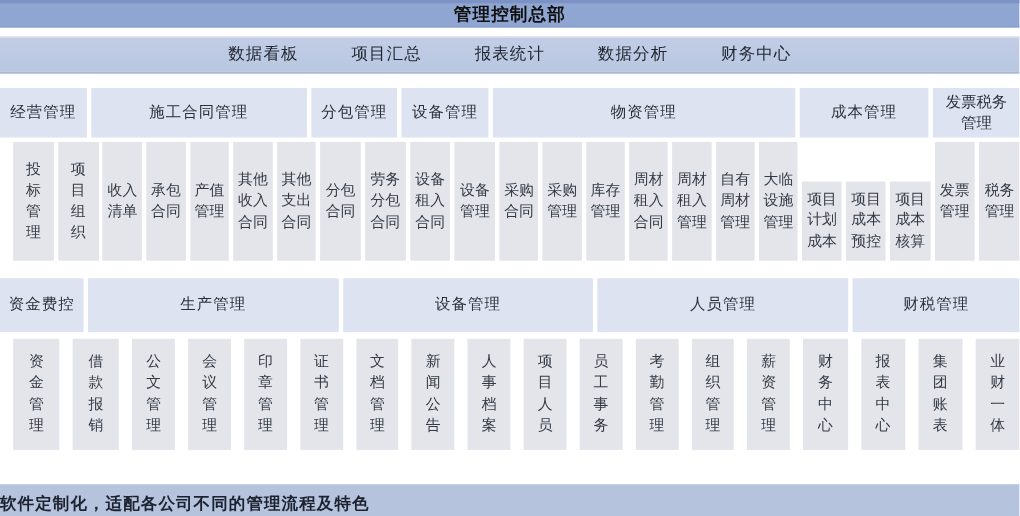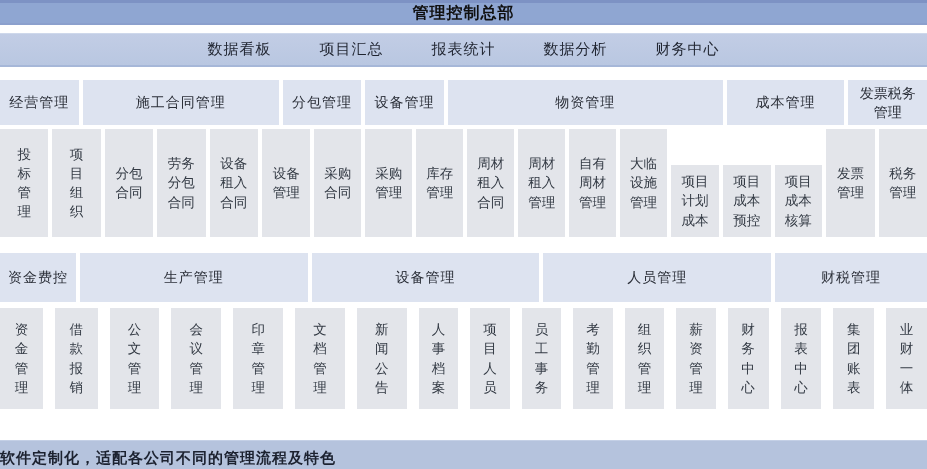--- a/index.html
+++ b/index.html
@@ -34,21 +34,21 @@
 
   .group-hd{background:var(--group-header-bg);margin:0 2px;
     display:flex;align-items:center;justify-content:center;min-width:0;}
   .group-hd .lbl{font-size:14px;color:#2b2f38;letter-spacing:1px;text-align:center;line-height:1.35;}
   .hd-row .group-hd:first-child{margin-left:0;}
   .hd-row .group-hd:last-child{margin-right:0;}
   
   .sec1 .hd-row .group-hd:last-child .lbl{max-width:4.35em;letter-spacing:0;}
 
   .group-cells{display:flex;margin:0 2px;min-width:0;}
-  .cell-row .group-cells:first-child{margin-left:0;border-radius:16px;}
+  .cell-row .group-cells:first-child{margin-left:12px;border-radius:16px;}
   .cell-row .group-cells:last-child{margin-right:0;}
   .cell{flex:1 1 0;background:var(--cell-bg);margin:0 2px;
     display:flex;align-items:center;justify-content:center;min-width:0;cursor:default;}
   .group-cells .cell:first-child{margin-left:0;}
   .group-cells .cell:last-child{margin-right:0;}
   .cell .lbl{display:inline-block;font-size:13.5px;color:#333a44;line-height:1.42;
     text-align:center;width:2.15em;word-break:break-all;}
   
   .sec1 .cell-row .group-cells:first-child .cell .lbl{width:1em;}
   .sec2 .cell .lbl{width:1em;}
@@ -106,20 +106,37 @@
         </div>
         <div class="cell-row">
           <div class="group-cells" style="flex: 2 1 0px;">
             <div class="cell">
               <span class="lbl">投标管理</span>
             </div>
             <div class="cell">
               <span class="lbl">项目组织</span>
             </div>
           </div>
+          <div class="group-cells" style="flex: 5 1 0px;">
+            <div class="cell">
+              <span class="lbl">收入清单</span>
+            </div>
+            <div class="cell">
+              <span class="lbl">承包合同</span>
+            </div>
+            <div class="cell">
+              <span class="lbl">产值管理</span>
+            </div>
+            <div class="cell">
+              <span class="lbl">其他收入合同</span>
+            </div>
+            <div class="cell">
+              <span class="lbl">其他支出合同</span>
+            </div>
+          </div>
           <div class="group-cells" style="flex: 2 1 0px;">
             <div class="cell">
               <span class="lbl">分包合同</span>
             </div>
             <div class="cell">
               <span class="lbl">劳务分包合同</span>
             </div>
           </div>
           <div class="group-cells" style="flex: 2 1 0px;">
             <div class="cell">
@@ -204,20 +221,23 @@
             <div class="cell">
               <span class="lbl">公文管理</span>
             </div>
             <div class="cell">
               <span class="lbl">会议管理</span>
             </div>
             <div class="cell">
               <span class="lbl">印章管理</span>
             </div>
             <div class="cell">
+              <span class="lbl">证书管理</span>
+            </div>
+            <div class="cell">
               <span class="lbl">文档管理</span>
             </div>
             <div class="cell">
               <span class="lbl">新闻公告</span>
             </div>
           </div>
           <div class="group-cells" style="flex: 6 1 0px;">
             <div class="cell">
               <span class="lbl">人事档案</span>
             </div>

